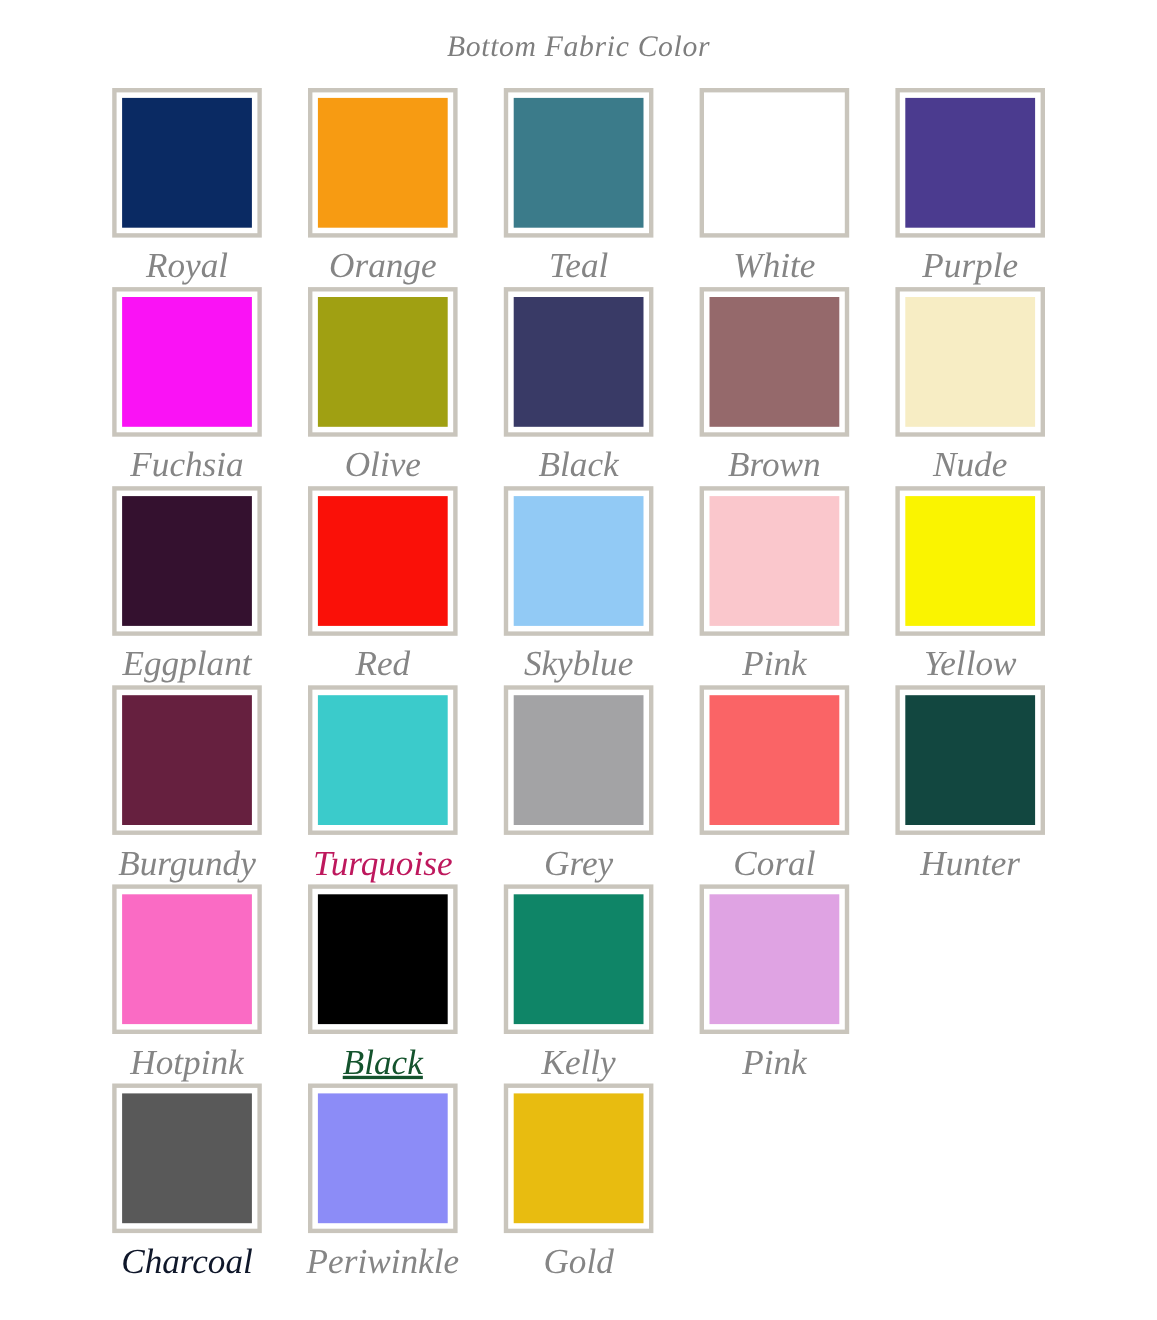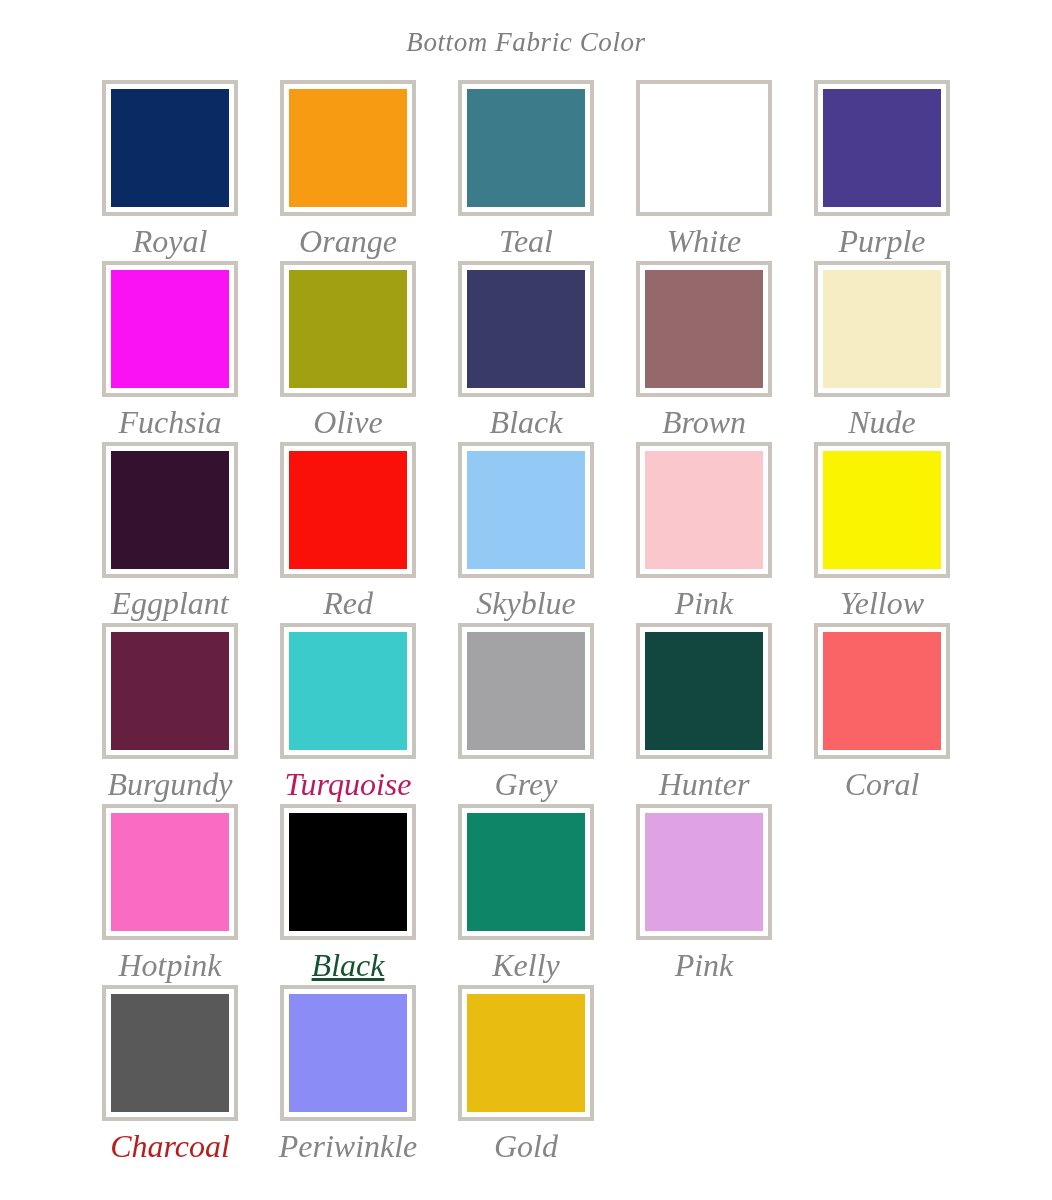--- a/index.html
+++ b/index.html
@@ -205,32 +205,32 @@
         <span class="swatch-label" style="color: #be185d;">Turquoise</span>
       </div>
       <div class="swatch-cell">
         <div class="swatch-frame" style="border-color: rgb(201, 197, 188); background: rgb(255, 255, 255);">
           <div class="swatch-fill" style="background: rgb(163, 163, 165);"></div>
         </div>
         <span class="swatch-label" style="color: rgb(133, 133, 133);">Grey</span>
       </div>
       <div class="swatch-cell">
         <div class="swatch-frame" style="border-color: rgb(201, 197, 188); background: rgb(255, 255, 255);">
+          <div class="swatch-fill" style="background: rgb(250, 100, 102);"></div>
+        </div>
+        <span class="swatch-label" style="color: rgb(133, 133, 133);">Coral</span>
+      </div>
+      <div class="swatch-cell">
+        <div class="swatch-frame" style="border-color: rgb(201, 197, 188); background: rgb(255, 255, 255);">
           <div class="swatch-fill" style="background: rgb(18, 71, 64);"></div>
         </div>
         <span class="swatch-label" style="color: rgb(133, 133, 133);">Hunter</span>
       </div>
       <div class="swatch-cell">
         <div class="swatch-frame" style="border-color: rgb(201, 197, 188); background: rgb(255, 255, 255);">
-          <div class="swatch-fill" style="background: rgb(250, 100, 102);"></div>
-        </div>
-        <span class="swatch-label" style="color: rgb(133, 133, 133);">Coral</span>
-      </div>
-      <div class="swatch-cell">
-        <div class="swatch-frame" style="border-color: rgb(201, 197, 188); background: rgb(255, 255, 255);">
           <div class="swatch-fill" style="background: rgb(250, 107, 196);"></div>
         </div>
         <span class="swatch-label" style="color: rgb(133, 133, 133);">Hotpink</span>
       </div>
       <div class="swatch-cell">
         <div class="swatch-frame" style="border-color: rgb(201, 197, 188); background: rgb(255, 255, 255);">
           <div class="swatch-fill" style="background: rgb(0, 0, 0);"></div>
         </div>
         <span class="swatch-label" style="color: #14532d; text-decoration: underline;">Black</span>
       </div>
@@ -249,21 +249,21 @@
       <div class="swatch-cell empty">
         <div class="swatch-frame" style="border-color: rgb(201, 197, 188); background: rgb(255, 255, 255);">
           <div class="swatch-fill"></div>
         </div>
         <span class="swatch-label" style="color: rgb(133, 133, 133);"></span>
       </div>
       <div class="swatch-cell">
         <div class="swatch-frame" style="border-color: rgb(201, 197, 188); background: rgb(255, 255, 255);">
           <div class="swatch-fill" style="background: rgb(89, 89, 89);"></div>
         </div>
-        <span class="swatch-label" style="color: #b91c1c;">Charcoal</span>
+        <span class="swatch-label" style="color: #0f172a;">Charcoal</span>
       </div>
       <div class="swatch-cell">
         <div class="swatch-frame" style="border-color: rgb(201, 197, 188); background: rgb(255, 255, 255);">
           <div class="swatch-fill" style="background: rgb(140, 140, 247);"></div>
         </div>
         <span class="swatch-label" style="color: rgb(133, 133, 133);">Periwinkle</span>
       </div>
       <div class="swatch-cell">
         <div class="swatch-frame" style="border-color: rgb(201, 197, 188); background: rgb(255, 255, 255);">
           <div class="swatch-fill" style="background: rgb(232, 188, 16);"></div>

